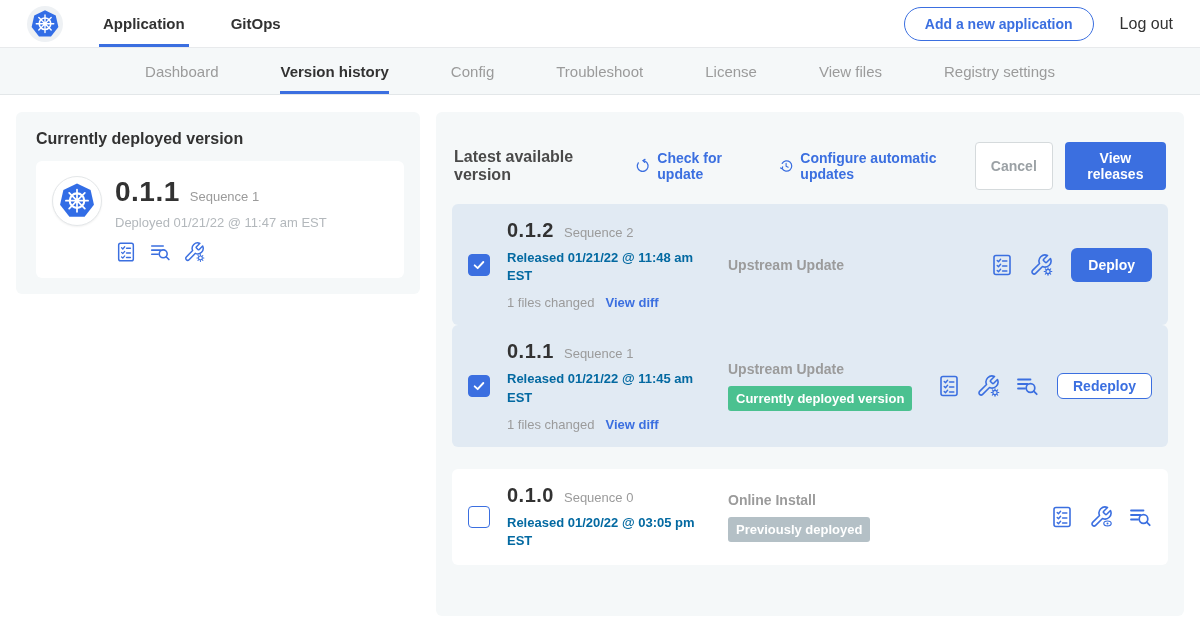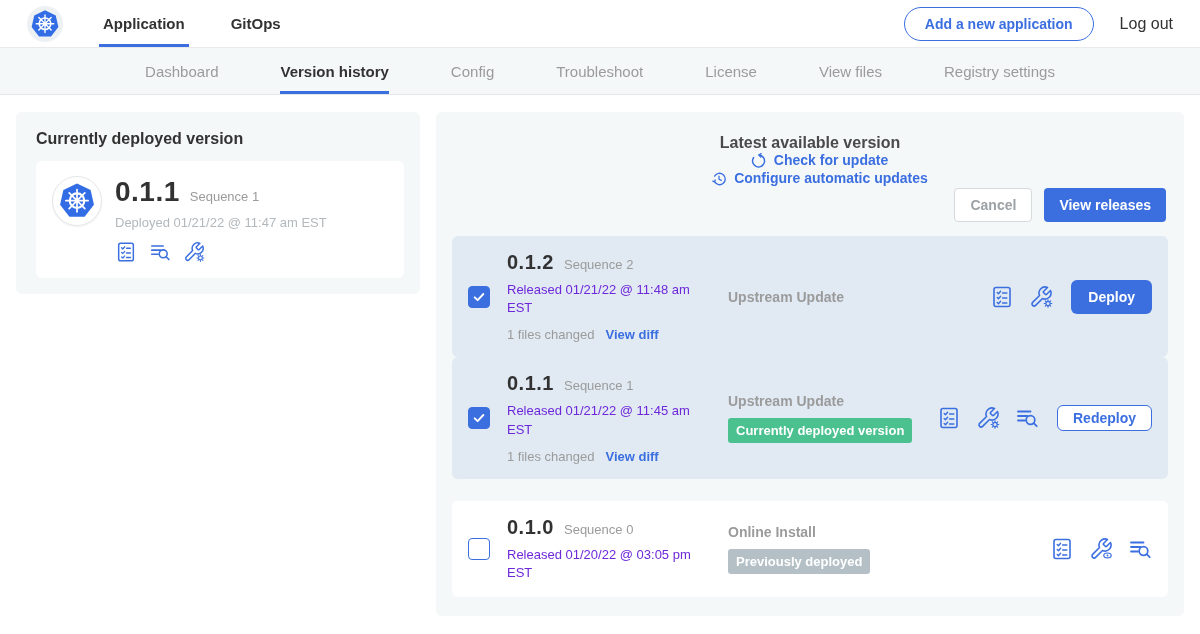--- a/index.html
+++ b/index.html
@@ -71,24 +71,24 @@
   .ver-num-lg { font-size: 28px; font-weight: bold; color: #323232; letter-spacing: .5px; }
   .seq { font-size: 13px; color: #9b9b9b; }
   .deployed-at { font-size: 13px; color: #b3b8bc; margin-top: 7px; }
   .icon-row { margin-top: 11px; display: flex; gap: 12px; align-items: center; }
   .icon-row .icon, .actions .row-icon { color: var(--accent-blue, #3b6fe0); cursor: pointer; }
 
   .right-panel {
     flex: 1; background: var(--panel-bg, #f5f8f9);
     border-radius: 6px; padding: 14px 16px 16px; min-height: 504px;
   }
-  .latest-header { display: flex; align-items: center; margin: 8px 2px 14px; flex-direction: column; }
+  .latest-header { display: flex; align-items: center; margin: 16px 2px 14px; }
   .latest-title { font-size: 16px; font-weight: bold; color: #4a4a4a; }
   .link-action {
-    display: flex; gap: 6px; margin-left: 18px;
+    display: flex; align-items: center; gap: 6px; margin-left: 18px;
     color: var(--accent-blue, #3b6fe0); font-size: 14px; font-weight: 600; cursor: pointer;
   }
   .header-btns { margin-left: auto; display: flex; gap: 12px; }
   .btn-cancel {
     background: #fff; border: 1px solid #d5dadc; border-radius: 4px;
     color: #9ba1a5; font-weight: 600; font-size: 14px; padding: 8px 15px; cursor: pointer;
     font-family: "Liberation Sans", sans-serif;
   }
   .btn-primary {
     background: var(--accent-blue, #3b6fe0); border: none; border-radius: 4px;
@@ -106,21 +106,21 @@
     width: 22px; height: 22px; flex: none; border-radius: 4px; cursor: pointer;
     border: 1.5px solid var(--accent-blue, #3b6fe0); background: #fff;
     display: flex; align-items: center; justify-content: center;
   }
   .checkbox .icon { visibility: hidden; }
   .checkbox.checked { background: var(--accent-blue, #3b6fe0); border-color: var(--accent-blue, #3b6fe0); }
   .checkbox.checked .icon { visibility: visible; }
 
   .ver-col { width: 204px; flex: none; }
   .ver-num { font-size: 20px; font-weight: bold; color: #323232; letter-spacing: .5px; }
-  .released { font-size: 13px; font-weight: normal; color: #6d28d9; margin-top: 7px; line-height: 1.4; }
+  .released { font-size: 13px; font-weight: bold; color: #0369a1; margin-top: 7px; line-height: 1.4; }
   .files-line { margin-top: 10px; display: flex; gap: 11px; font-size: 13px; color: #9b9b9b; }
   .view-diff { color: var(--accent-blue, #3b6fe0); font-weight: bold; cursor: pointer; }
 
   .mid-col { flex: 1; display: flex; flex-direction: column; gap: 9px; justify-content: center; }
   .source { font-size: 14px; font-weight: bold; color: #9b9b9b; }
   .badge {
     align-self: flex-start; padding: 5px 8px; border-radius: 3px;
     color: #fff; font-size: 13px; font-weight: 600;
   }
   .badge-green { background: var(--green-badge, #4bc190); }

